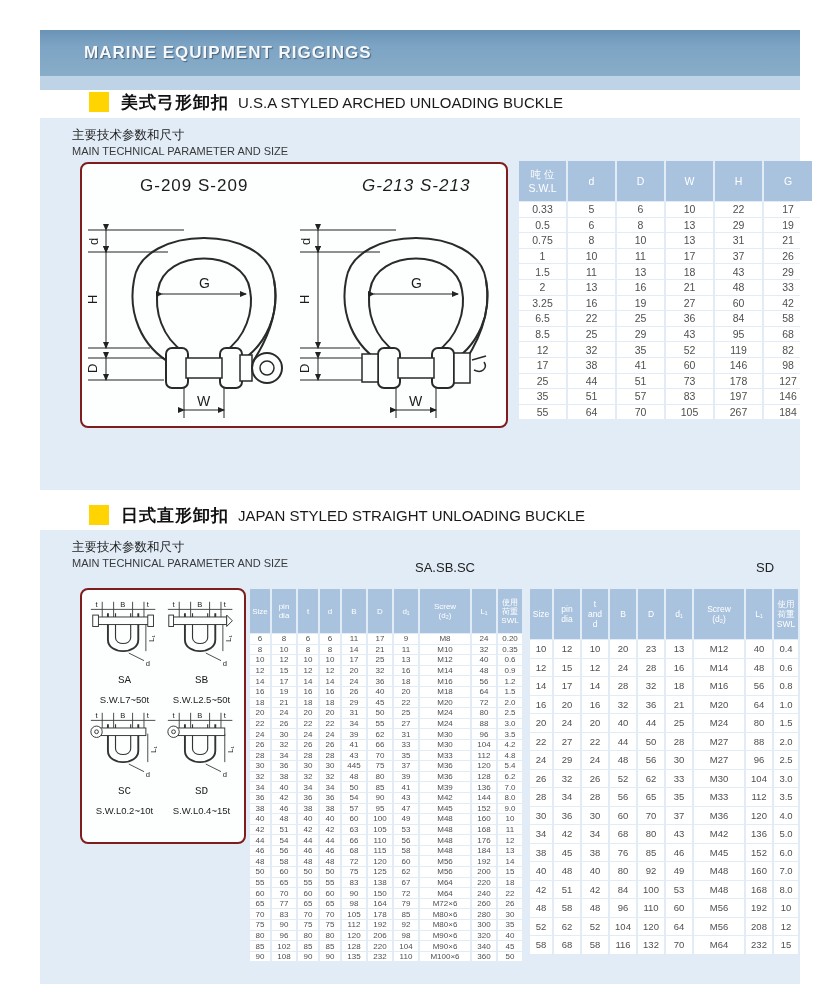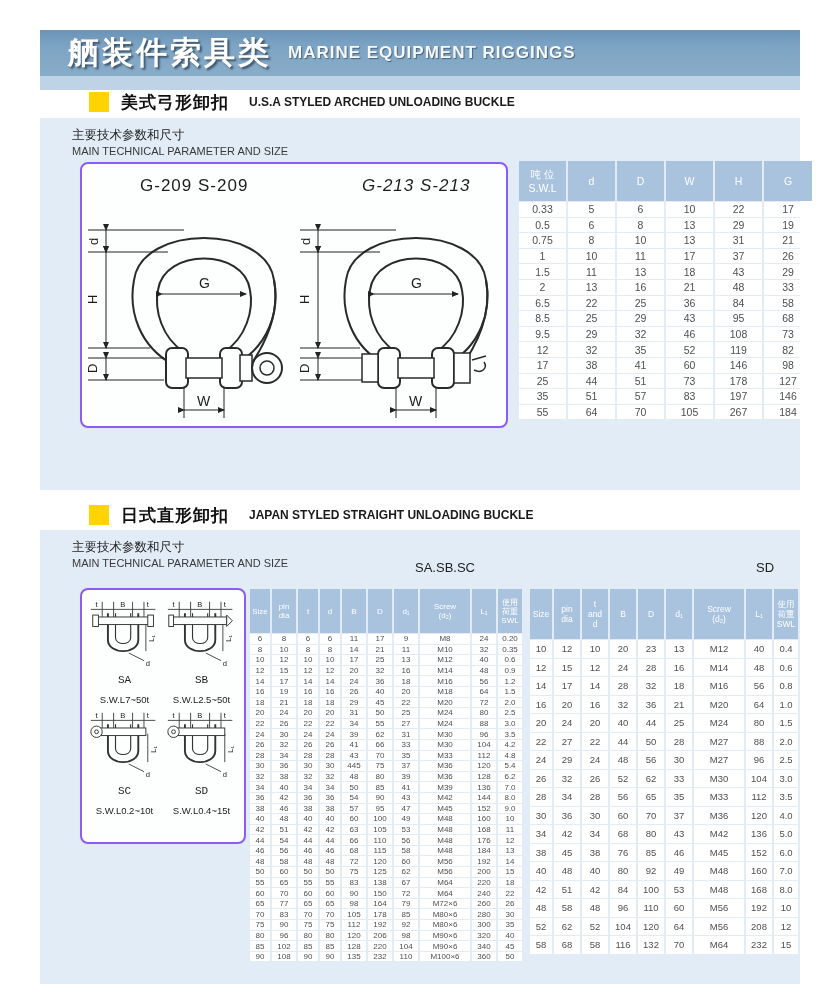--- a/index.html
+++ b/index.html
@@ -13,29 +13,29 @@
   .banner-zh{font-size:31px;font-weight:bold;color:#fff;letter-spacing:3px;
              text-shadow:2px 2px 2px rgba(50,70,90,.85);}
   .banner-en{font-size:17px;font-weight:bold;color:#f4f8fb;margin-left:16px;letter-spacing:1px;
              text-shadow:1px 1px 1px rgba(50,70,90,.7);}
   .banner-sub{position:absolute;left:40px;top:76px;width:760px;height:14px;background:#bed3e5;}
 
   
   .sec-head{position:absolute;left:45px;display:flex;align-items:center;height:20px;padding-left:44px;}
   .bullet{width:20px;height:20px;background:#ffd400;}
   .sec-zh{font-size:17px;font-weight:bold;color:#101010;margin-left:12px;letter-spacing:1px;}
-  .sec-en{font-size:12px;font-weight:bold;color:#1a1a1a;margin-left:20px;}
+  .sec-en{font-size:15px;font-weight:normal;color:#1a1a1a;margin-left:9px;}
 
   
   .panel{position:absolute;left:40px;width:760px;background:#e2ecf6;}
   .param{position:absolute;left:32px;top:9px;line-height:16px;}
   .param-zh{font-size:12.5px;color:#222;}
   .param-en{font-size:11px;color:#3a3a3a;}
 
-  .diag-box{position:absolute;background:#fdfefe;border:2px solid #8b5cf6;border-radius:8px;box-sizing:border-box;}
+  .diag-box{position:absolute;background:#fdfefe;border:2px solid #7f1d1d;border-radius:8px;box-sizing:border-box;}
 
   
   table.tbl{border-collapse:separate;border-spacing:2px 1px;table-layout:fixed;}
   table.tbl th{background:#a9c3de;color:#fff;font-weight:normal;text-align:center;
                vertical-align:middle;white-space:pre-line;padding:0;}
   table.tbl td{background:#fff;color:#4f4f4f;text-align:center;vertical-align:middle;padding:0;}
 
   .t1{width:283px;}  .t1 th{height:40px;font-size:10.5px;} .t1 td{height:14.6px;font-size:10.5px;}
   .t2{width:276px;}  .t2 th{height:44px;font-size:8px;line-height:9px;} .t2 td{height:9.6px;font-size:8px;line-height:9px;}
   .t3{width:272px;}  .t3 th{height:50px;font-size:8.5px;line-height:10px;} .t3 td{height:17.5px;font-size:9.5px;}
@@ -49,21 +49,20 @@
   .mini-item{text-align:center;}
   .mini-name{font-size:11px;color:#222;margin-top:-2px;font-family:Liberation Mono, monospace;}
   .mini-swl{font-size:9.5px;color:#222;margin-top:8px;text-align:center;}
 </style>
 </head>
 <body>
 
 <div class="page">
 
   <div class="banner">
-    <span class="banner-zh">舾装件索具类</span>
     <span class="banner-en">MARINE EQUIPMENT RIGGINGS</span>
   </div>
   <div class="banner-sub"></div>
 
   <div class="sec-head" style="top:92px;">
     <span class="bullet"></span>
     <span class="sec-zh">美式弓形卸扣</span>
     <span class="sec-en">U.S.A STYLED ARCHED UNLOADING BUCKLE</span>
   </div>
 
@@ -217,42 +216,42 @@
           </tr>
           <tr>
             <td>2</td>
             <td>13</td>
             <td>16</td>
             <td>21</td>
             <td>48</td>
             <td>33</td>
           </tr>
           <tr>
+            <td>3.25</td>
+            <td>16</td>
+            <td>19</td>
+            <td>27</td>
+            <td>60</td>
+            <td>42</td>
+          </tr>
+          <tr>
             <td>6.5</td>
             <td>22</td>
             <td>25</td>
             <td>36</td>
             <td>84</td>
             <td>58</td>
           </tr>
           <tr>
             <td>8.5</td>
             <td>25</td>
             <td>29</td>
             <td>43</td>
             <td>95</td>
             <td>68</td>
-          </tr>
-          <tr>
-            <td>9.5</td>
-            <td>29</td>
-            <td>32</td>
-            <td>46</td>
-            <td>108</td>
-            <td>73</td>
           </tr>
           <tr>
             <td>12</td>
             <td>32</td>
             <td>35</td>
             <td>52</td>
             <td>119</td>
             <td>82</td>
           </tr>
           <tr>

